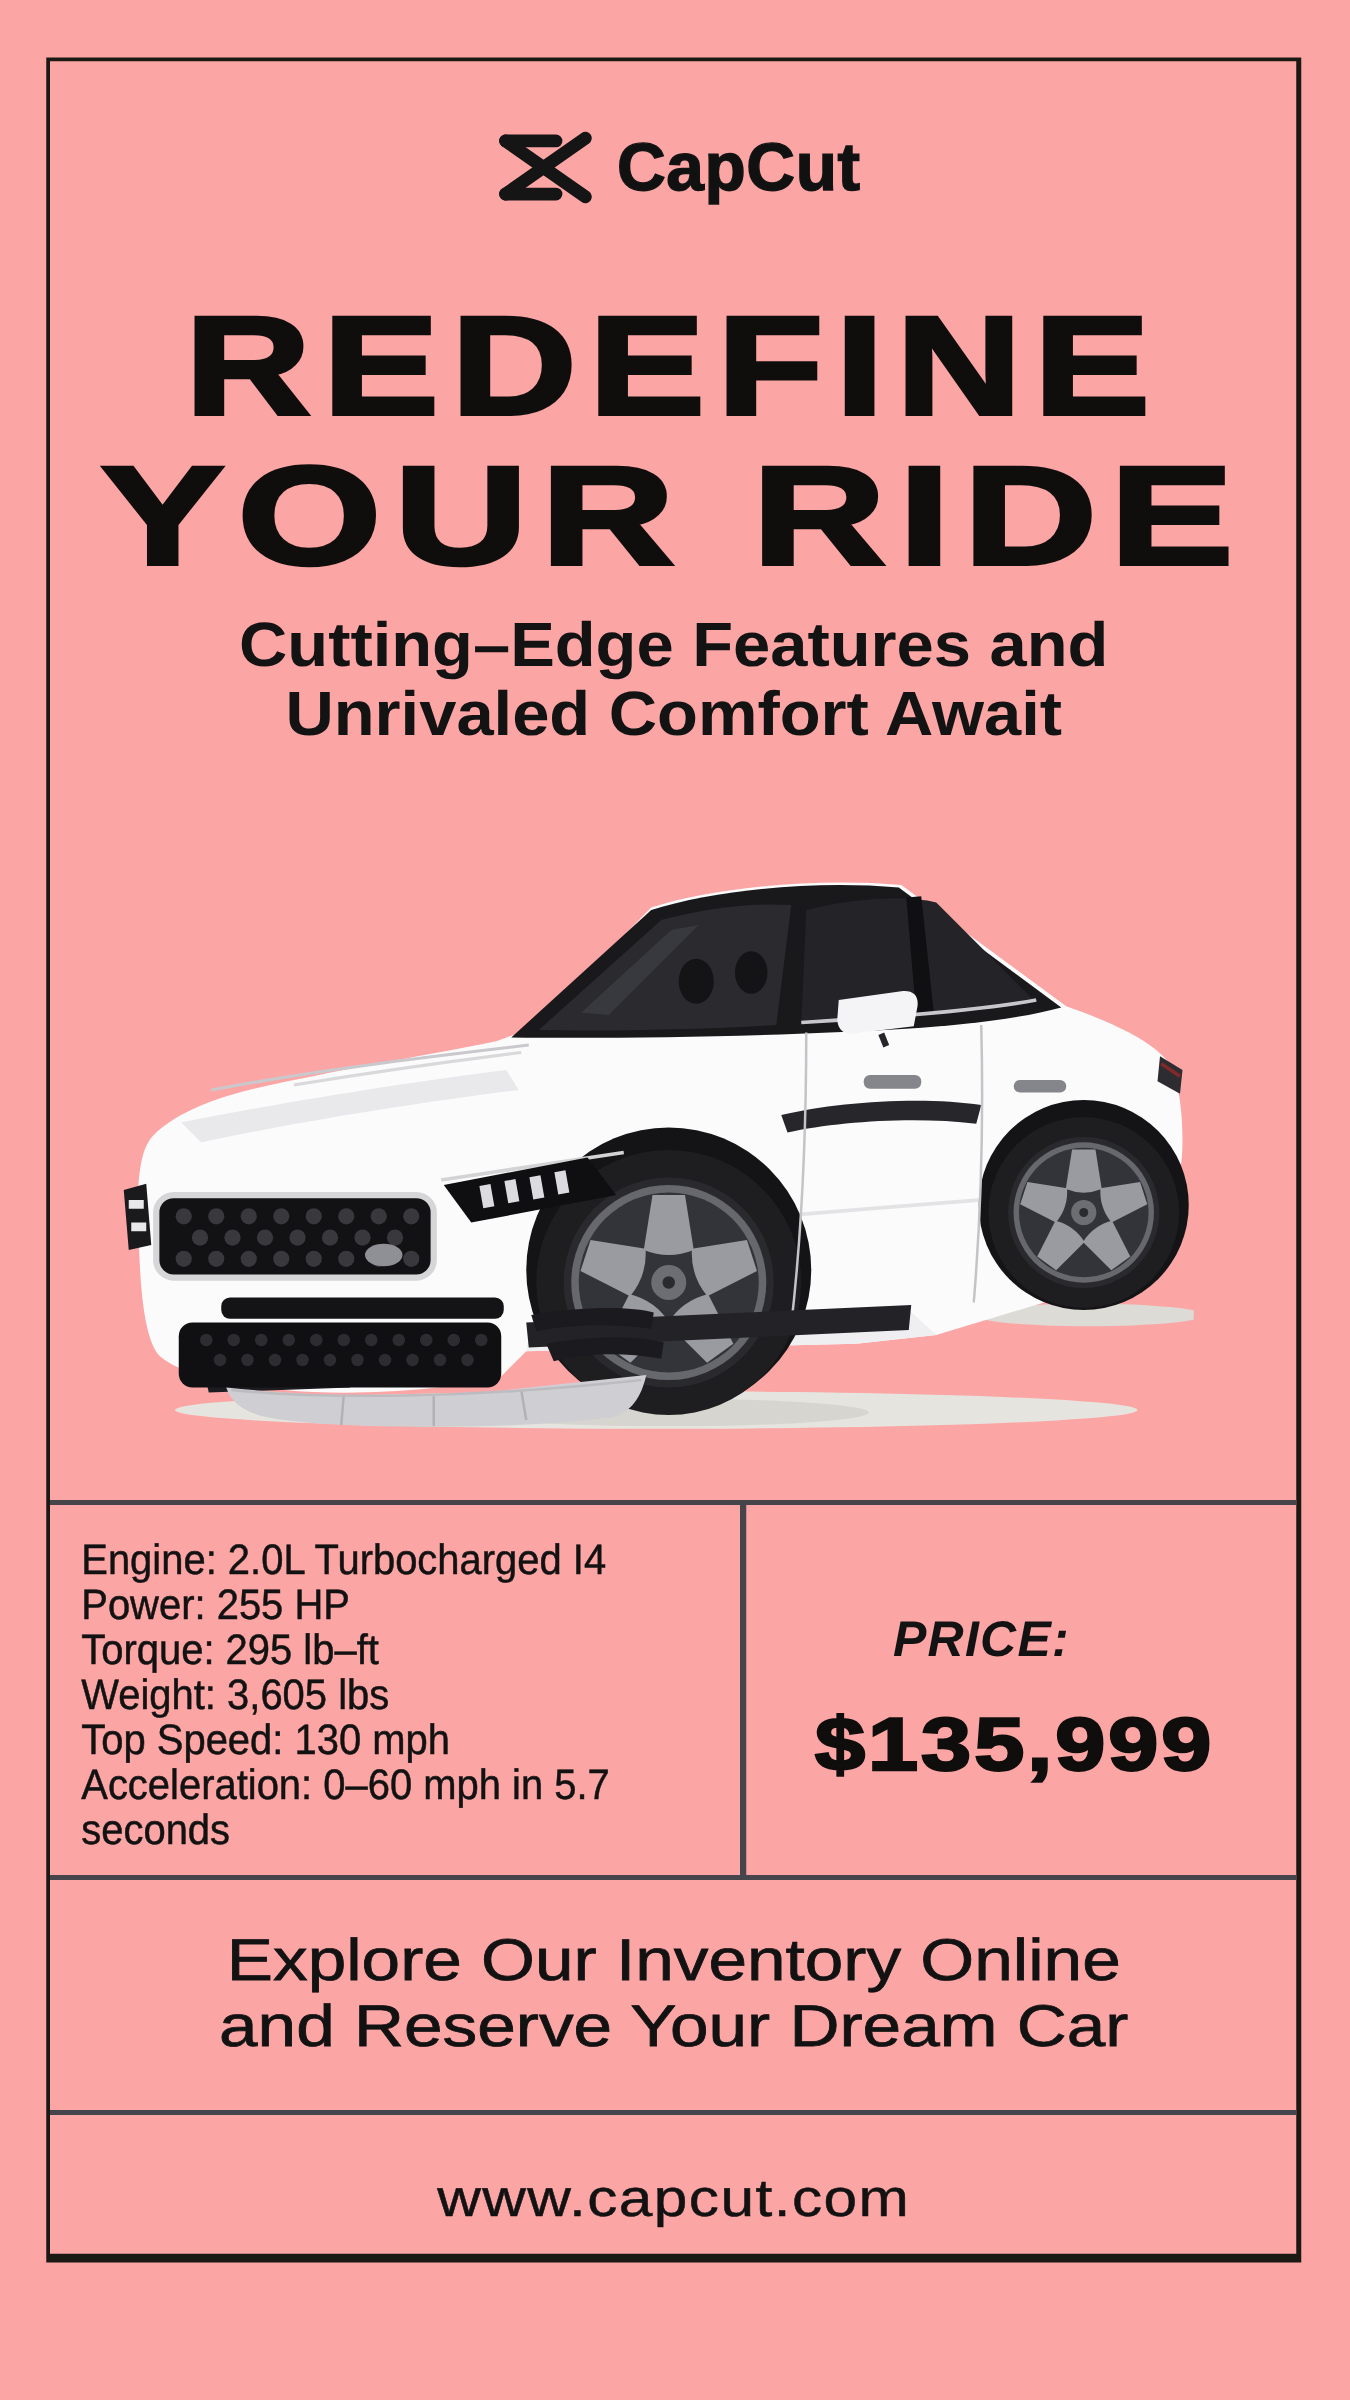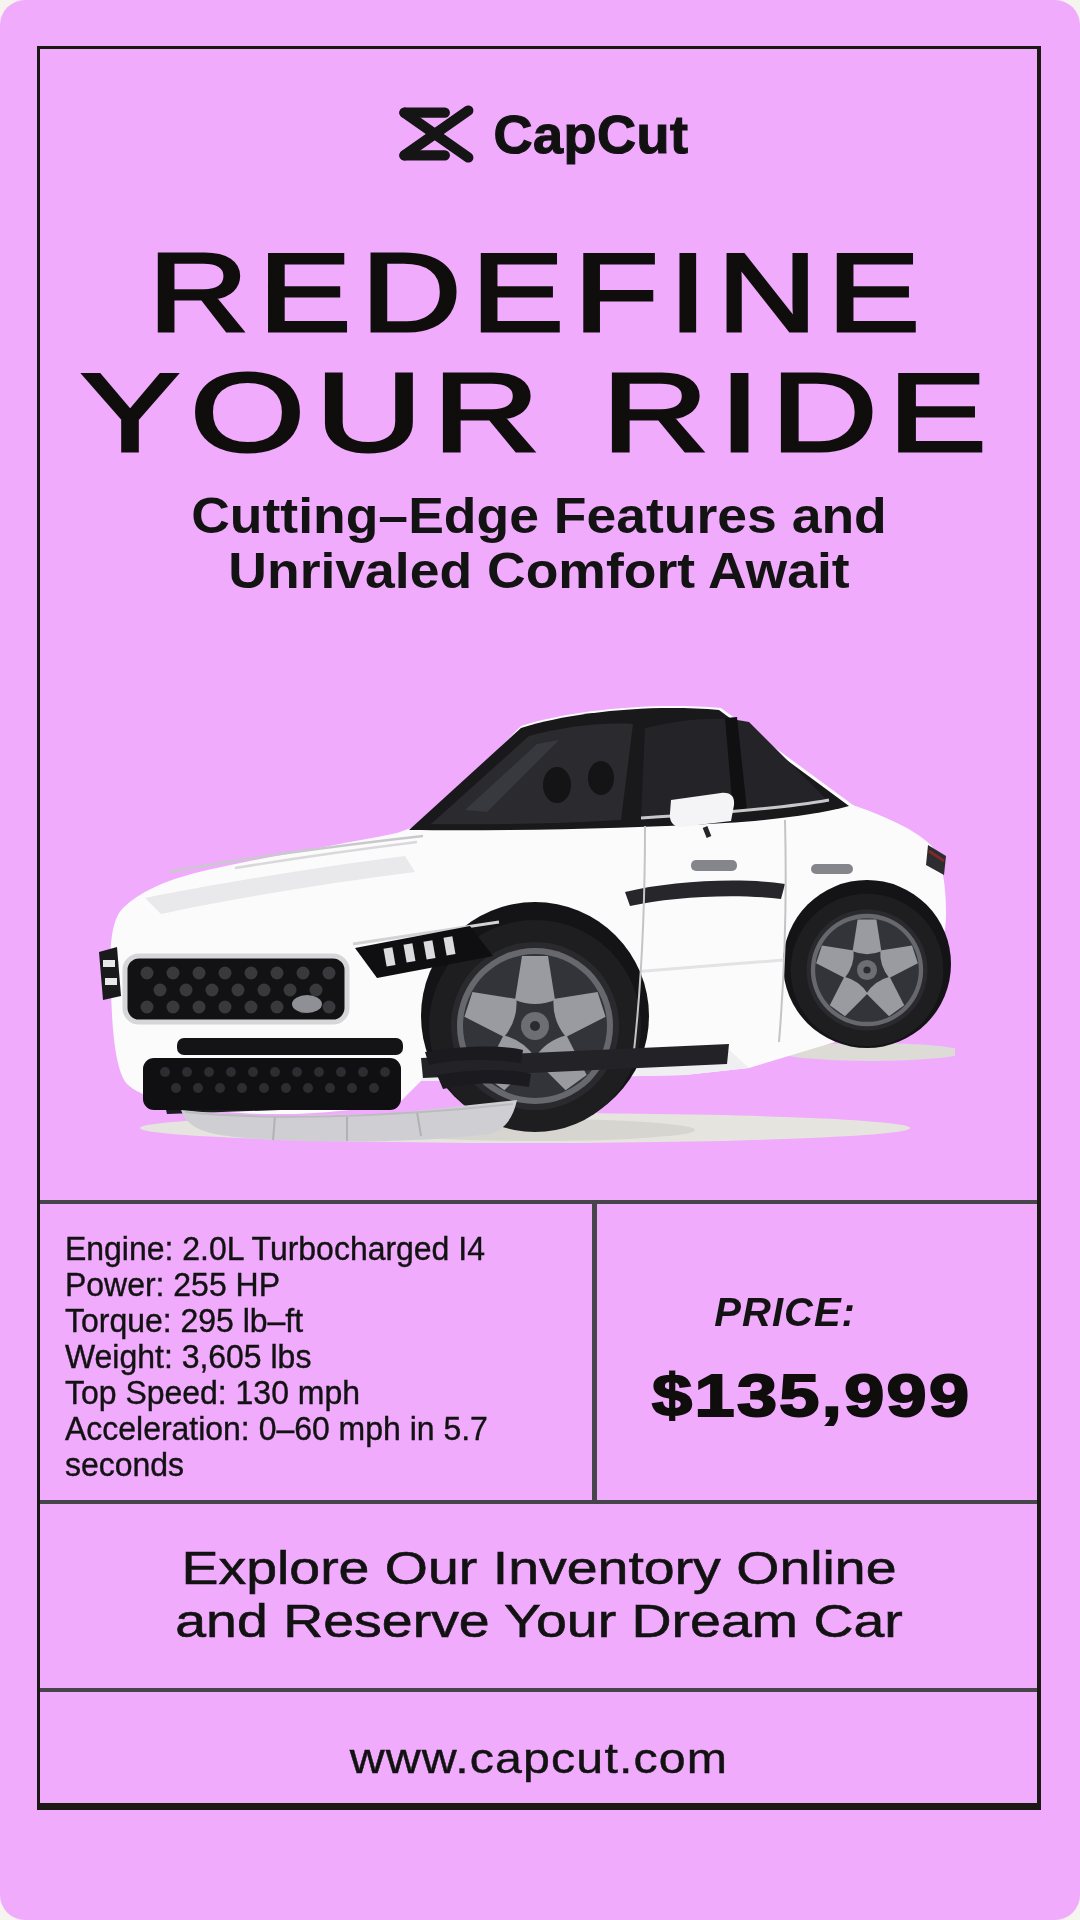--- a/index.html
+++ b/index.html
@@ -3,21 +3,21 @@
 <meta charset="utf-8">
 <style>
   html,body{margin:0;padding:0;}
   body{
     width:1080px;height:1920px;
     background:#f6f4ef;
     font-family:"Liberation Sans", sans-serif;
     color:#141414;
     overflow:hidden;
   }
-  #canvas{position:relative;width:1080px;height:1920px;background:#f0abfc;border-radius:25px;}
+  #canvas{position:relative;width:1080px;height:1920px;background:#fca5a5;}
 
   
   .frame{
     position:absolute;left:37px;top:46px;width:1004px;height:1764px;
     box-sizing:border-box;
     border:3px solid #1b1914;
     border-right-width:4px;
     border-bottom-width:7px;
     background:transparent;
   }
@@ -34,21 +34,21 @@
   .logo-icon{width:88px;height:66px;display:block;}
   .logo-text{
     font-size:54px;font-weight:bold;letter-spacing:0.5px;
     -webkit-text-stroke:1.2px #141414;
     color:#111;
   }
 
   
   .headline{
     position:absolute;left:37px;top:233px;width:1004px;text-align:center;
-    font-weight:normal;font-size:112px;line-height:120px;letter-spacing:8px;
+    font-weight:bold;font-size:112px;line-height:120px;letter-spacing:8px;
     color:#0f0e0c;-webkit-text-stroke:3px #0f0e0c;
     white-space:nowrap;
   }
   .headline .l1{transform:scaleX(1.24);transform-origin:center;}
   .headline .l2{transform:scaleX(1.32);transform-origin:center;}
 
   
   .subtitle{
     position:absolute;left:37px;top:489px;width:1004px;text-align:center;
     font-size:50px;line-height:55px;font-weight:bold;color:#131313;

